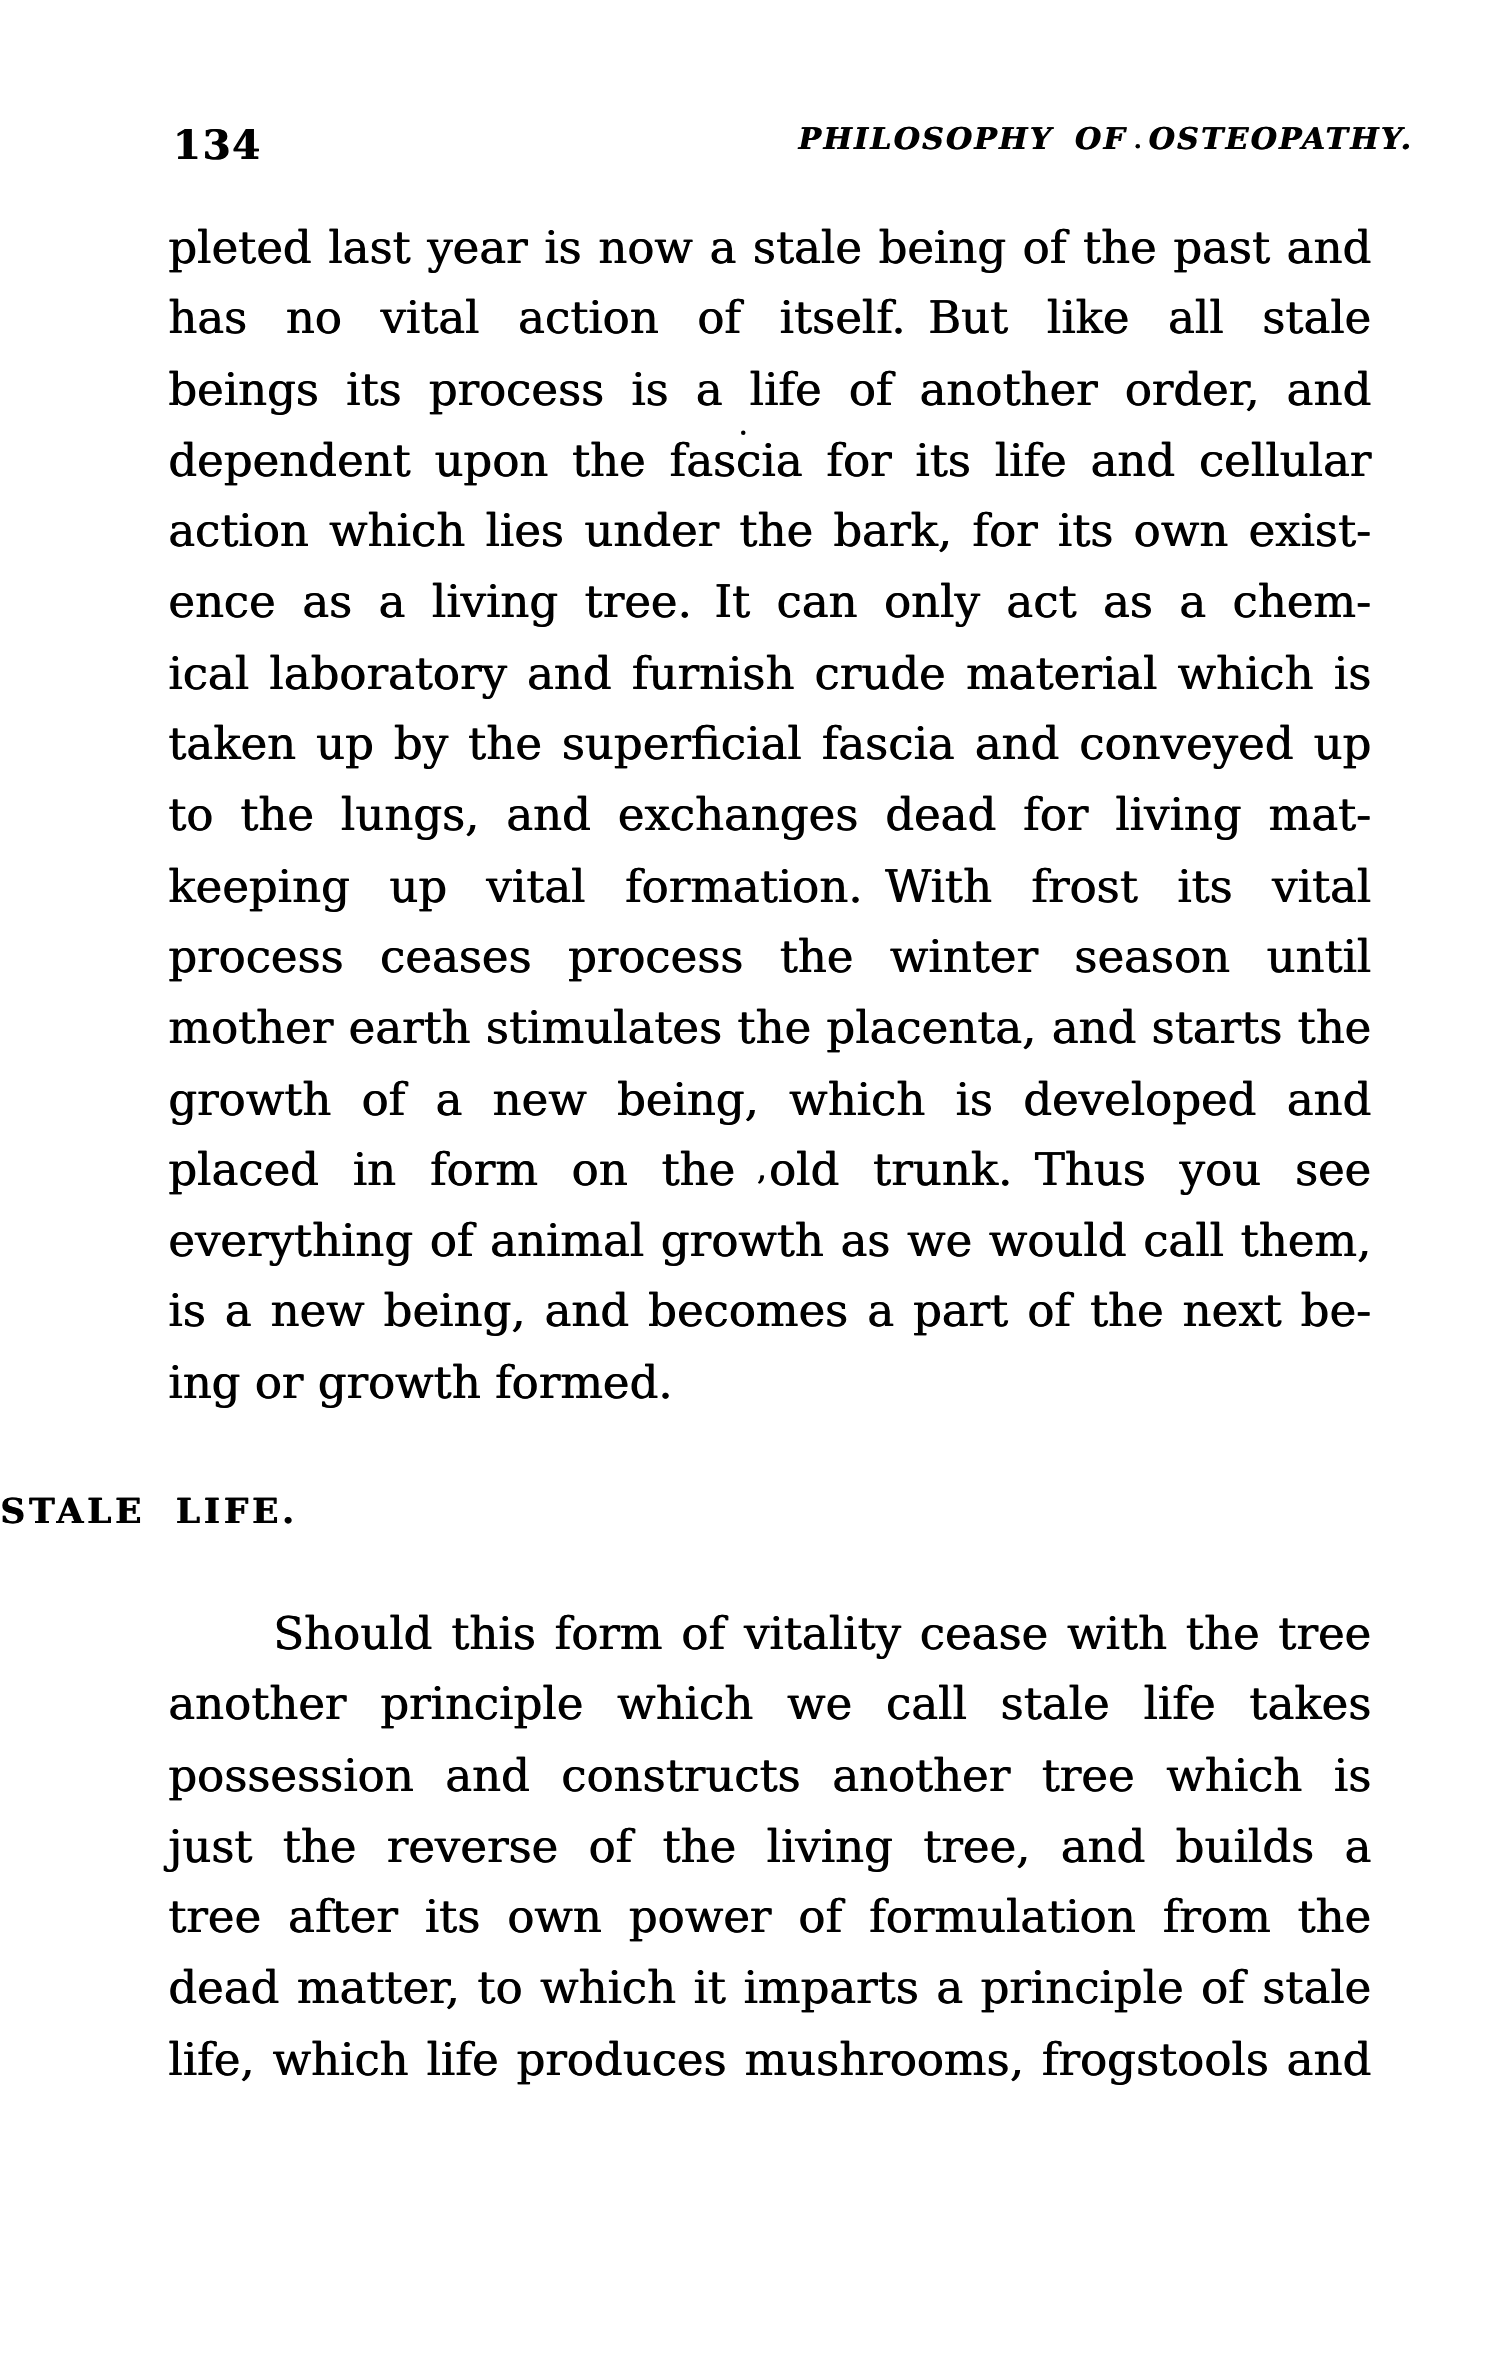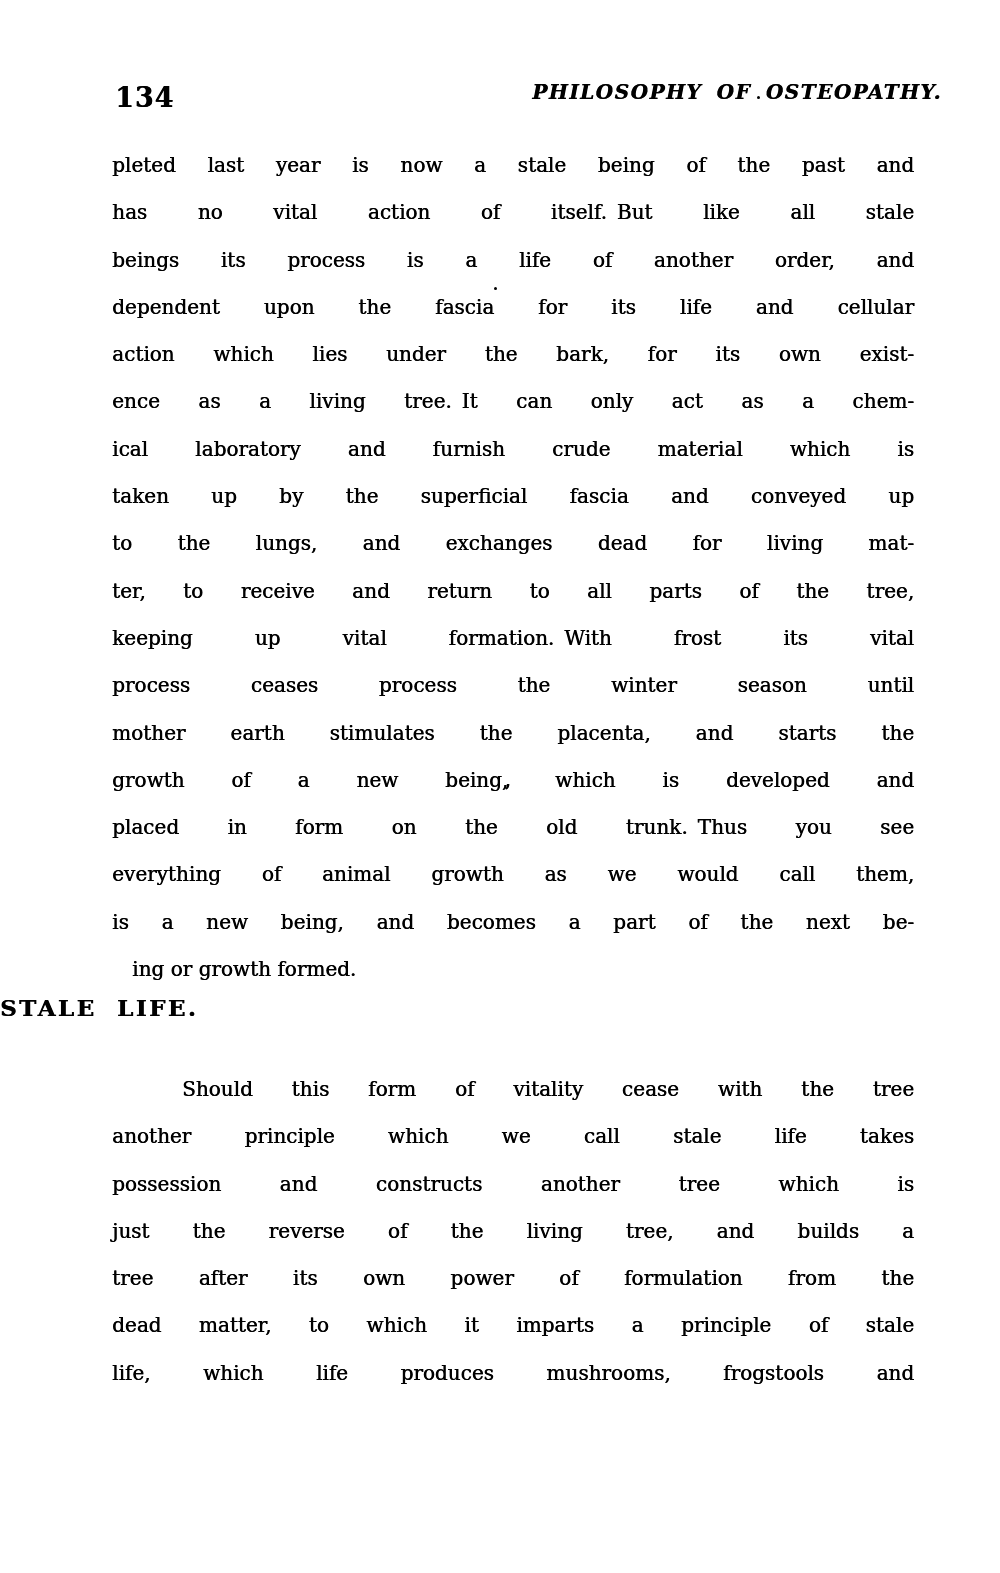--- a/index.html
+++ b/index.html
@@ -34,32 +34,32 @@
     font-size: 20px;
     font-style: italic;
     font-weight: bold;
     letter-spacing: 1.5px;
     word-spacing: 6px;
   }
   .bodytext {
     position: absolute;
     left: 112px;
     width: 802px;
-    font-size: 20px;
+    font-size: 30px;
     line-height: 47.3px;
   }
   #para1 { top: 142px; }
   #para2 { top: 1066px; }
   .line {
     height: 47.3px;
     text-align: justify;
     text-align-last: justify;
     white-space: normal;
   }
-  .line.nojust { text-align-last: left; margin-left: 20px; }
+  .line.nojust { text-align-last: left; }
   .line.indent { text-indent: 70px; }
   .section-heading {
     position: absolute;
     top: 994px;
     left: 0;
     width: 1000px;
     text-align: left;
     font-size: 23px;
     font-weight: bold;
     letter-spacing: 2.5px;
@@ -95,21 +95,20 @@
   <div class="bodytext" id="para1">
       <div class="line">pleted last year is now a stale being of the past and</div>
       <div class="line">has no vital action of itself. But like all stale</div>
       <div class="line">beings its process is a life of another order, and</div>
       <div class="line">dependent upon the fascia for its life and cellular</div>
       <div class="line">action which lies under the bark, for its own exist-</div>
       <div class="line">ence as a living tree. It can only act as a chem-</div>
       <div class="line">ical laboratory and furnish crude material which is</div>
       <div class="line">taken up by the superficial fascia and conveyed up</div>
       <div class="line">to the lungs, and exchanges dead for living mat-</div>
-      <div class="line">ter, to receive and return to all parts of the tree,</div>
       <div class="line">keeping up vital formation. With frost its vital</div>
       <div class="line">process ceases process the winter season until</div>
       <div class="line">mother earth stimulates the placenta, and starts the</div>
       <div class="line">growth of a new being, which is developed and</div>
       <div class="line">placed in form on the old trunk. Thus you see</div>
       <div class="line">everything of animal growth as we would call them,</div>
       <div class="line">is a new being, and becomes a part of the next be-</div>
       <div class="line nojust">ing or growth formed.</div>
     </div>
 

